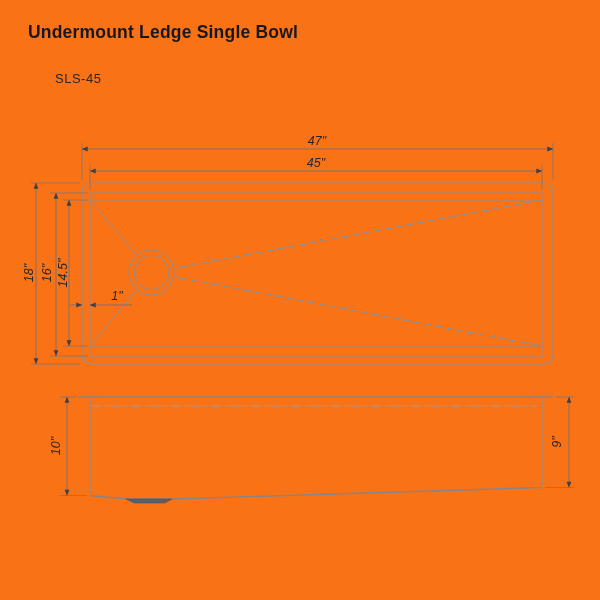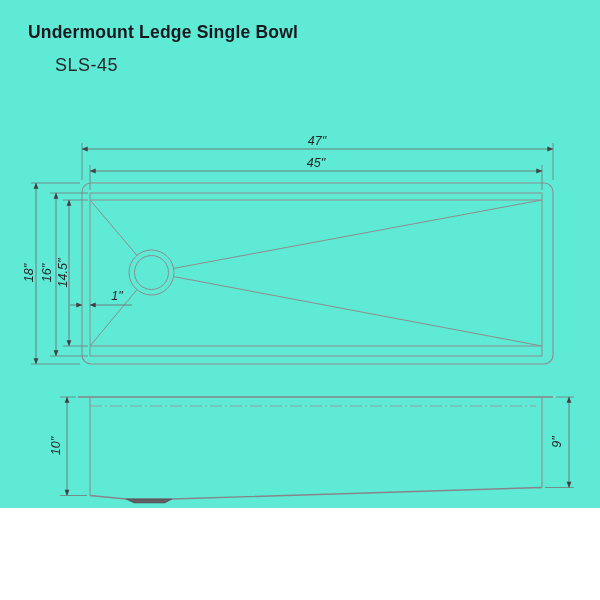--- a/index.html
+++ b/index.html
@@ -1,20 +1,20 @@
 <!DOCTYPE html>
 <html><head>
 <meta charset="utf-8">
 <style>
   html,body{margin:0;padding:0;background:#ffffff;}
-  #stage{position:relative;width:600px;height:508px;background:#5eead4;overflow:hidden;
+  #stage{position:relative;width:600px;height:600px;background:#f97316;overflow:hidden;
          font-family:"Liberation Sans",sans-serif;}
   .title{position:absolute;left:28px;top:22px;font-weight:bold;font-size:17.5px;
          color:#17171f;letter-spacing:.2px;}
-  .model{position:absolute;left:55px;top:55px;font-size:18px;color:#26262c;letter-spacing:.5px;}
+  .model{position:absolute;left:55px;top:71px;font-size:13px;color:#26262c;letter-spacing:.5px;}
   svg{position:absolute;left:0;top:0;}
   .shape{stroke:#8d8d91;fill:none;stroke-width:1.1;}
   .shape-thin{stroke:#8d8d91;fill:none;stroke-width:1;}
   .dimline{stroke:#6f6f74;fill:none;stroke-width:0.9;}
   .extline{stroke:#77777c;fill:none;stroke-width:0.8;}
   .dim{font-family:"Liberation Sans",sans-serif;font-style:italic;font-size:12.5px;
        fill:#26262c;text-anchor:middle;}
   .edge-heavy{stroke:#85858a;fill:none;stroke-width:1.6;}
   .edge-mid{stroke:#85858a;fill:none;stroke-width:1.4;stroke-linejoin:round;}
   .dashdot{stroke:#9a9a9e;fill:none;stroke-width:0.9;stroke-dasharray:12 3 2 3;}

